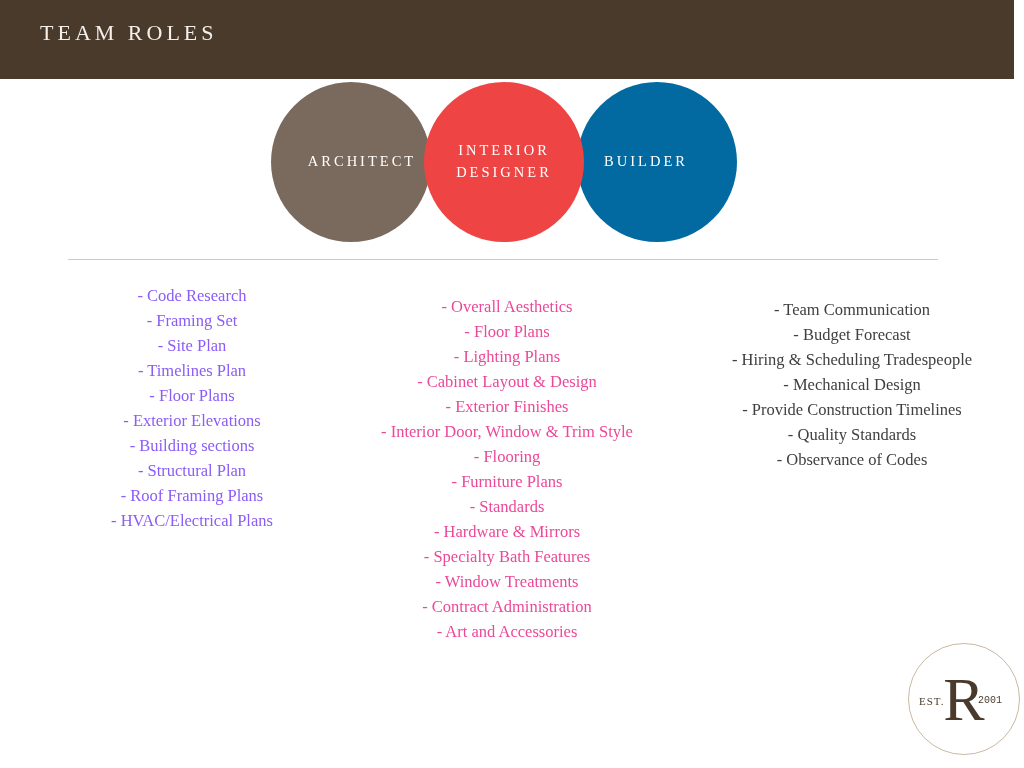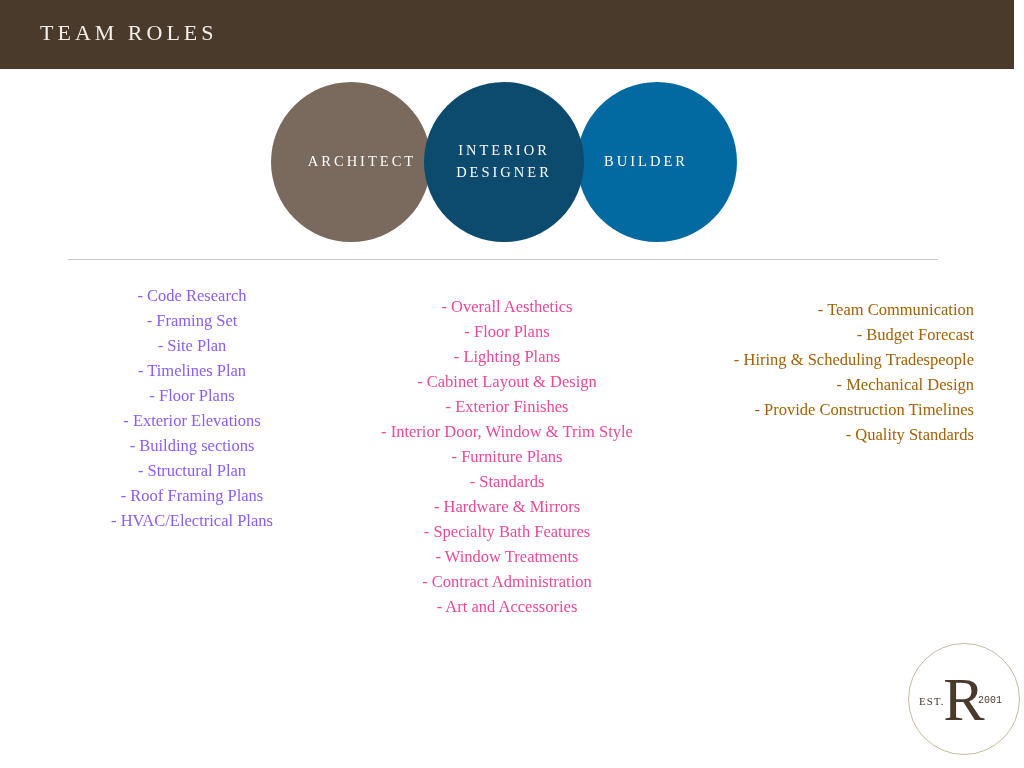--- a/index.html
+++ b/index.html
@@ -14,21 +14,21 @@
     overflow: hidden;
     position: relative;
   }
 
   
   #header-bar {
     position: absolute;
     left: 0;
     top: 0;
     width: 1014px;
-    height: 69px;
+    height: 79px;
     background: #4a3a2c;
   }
   #header-title {
     position: absolute;
     left: 40px;
     top: 20px;
     color: #f4efe9;
     font-size: 22px;
     letter-spacing: 4px;
     font-family: "Liberation Serif", serif;
@@ -79,21 +79,21 @@
     height: 160px;
     background: #0369a1;
     z-index: 1;
   }
   #circle-builder .label { transform: translateX(-11px); }
   #circle-designer {
     left: 424px;
     top: 13px;
     width: 160px;
     height: 160px;
-    background: #0c4a6e;
+    background: #ef4444;
     z-index: 2;
   }
 
   
   #divider {
     position: absolute;
     left: 68px;
     top: 259px;
     width: 870px;
     height: 1px;
@@ -124,25 +124,24 @@
     width: 264px;
     color: #8b5cf6;
   }
   #col-designer {
     left: 340px;
     top: 19px;
     width: 334px;
     color: #ec4899;
   }
   #col-builder {
-    left: 674px;
+    left: 702px;
     top: 22px;
     width: 300px;
-    color: #a16207;
-    text-align: right;
+    color: #404040;
   }
 
   
   #logo {
     position: absolute;
     left: 908px;
     top: 643px;
     width: 110px;
     height: 110px;
     border-radius: 50%;
@@ -218,36 +217,38 @@
     <div class="item">- HVAC/Electrical Plans</div>
   </div>
 
   <div class="col" id="col-designer">
     <div class="item">- Overall Aesthetics</div>
     <div class="item">- Floor Plans</div>
     <div class="item">- Lighting Plans</div>
     <div class="item">- Cabinet Layout &amp; Design</div>
     <div class="item">- Exterior Finishes</div>
     <div class="item">- Interior Door, Window &amp; Trim Style</div>
+    <div class="item">- Flooring</div>
     <div class="item">- Furniture Plans</div>
     <div class="item">- Standards</div>
     <div class="item">- Hardware &amp; Mirrors</div>
     <div class="item">- Specialty Bath Features</div>
     <div class="item">- Window Treatments</div>
     <div class="item">- Contract Administration</div>
     <div class="item">- Art and Accessories</div>
   </div>
 
   <div class="col" id="col-builder">
     <div class="item">- Team Communication</div>
     <div class="item">- Budget Forecast</div>
     <div class="item">- Hiring &amp; Scheduling Tradespeople</div>
     <div class="item">- Mechanical Design</div>
     <div class="item">- Provide Construction Timelines</div>
     <div class="item">- Quality Standards</div>
+    <div class="item">- Observance of Codes</div>
   </div>
 
 </div>
 
 <div id="logo">
   <div id="logo-letter">R</div>
   <div id="logo-est">EST.</div>
   <div id="logo-year">2001</div>
 </div>
 

